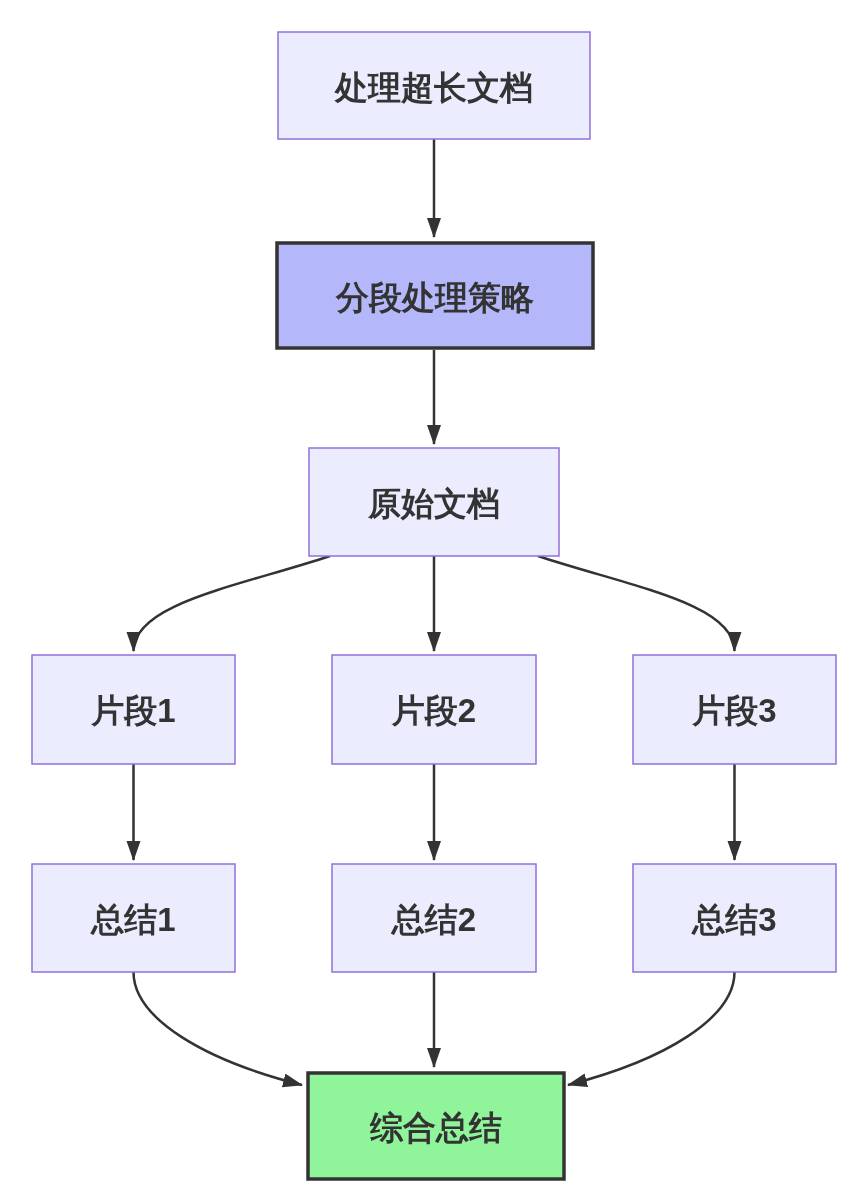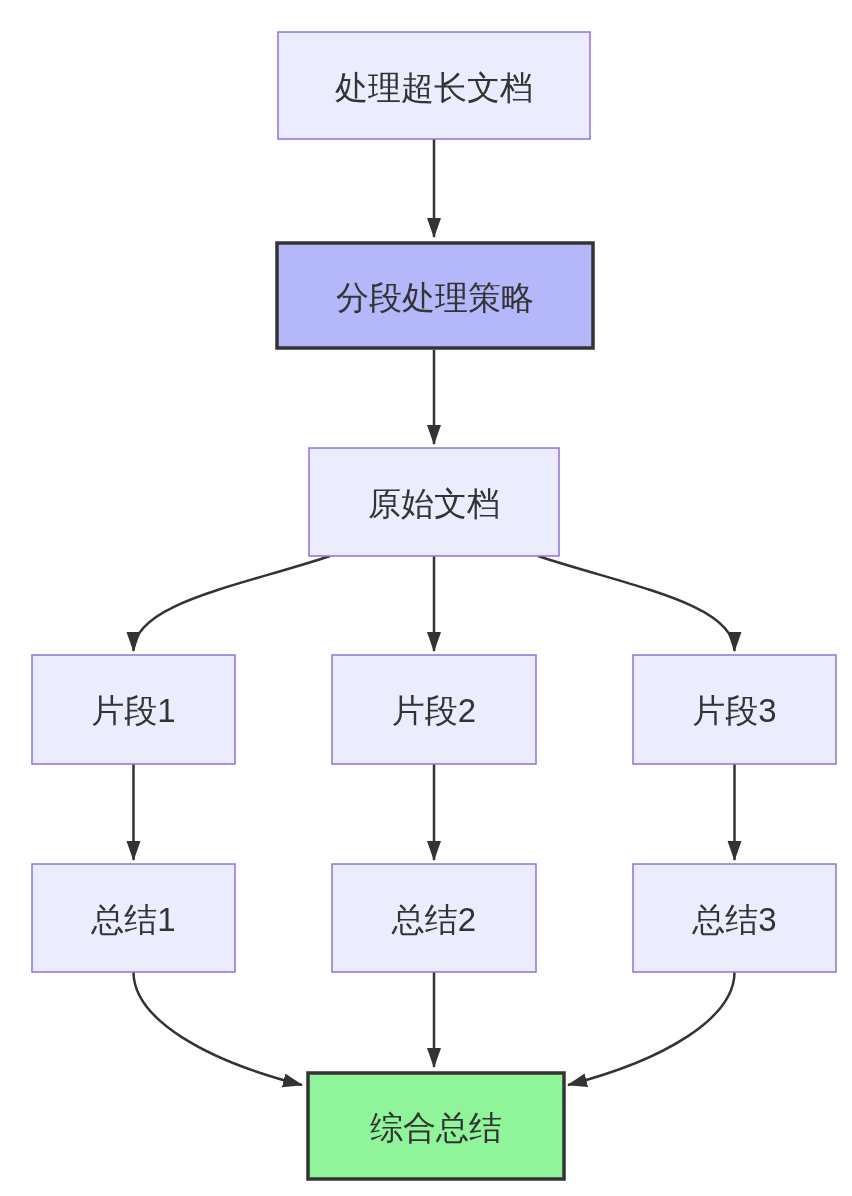--- a/index.html
+++ b/index.html
@@ -6,20 +6,21 @@
     margin: 0;
     padding: 0;
     background: var(--background, #ffffff);
     font-family: "Liberation Sans", "DejaVu Sans", sans-serif;
   }
   .canvas {
     width: 852px;
     height: 1196px;
     position: relative;
     background: var(--background, #ffffff);
+    font-weight: bold;
   }
   svg { display: block; }
   .edge {
     stroke: var(--edge, #333333);
     stroke-width: 2.5;
     fill: none;
   }
   .arrowhead { fill: var(--edge, #333333); }
   .node-rect {
     fill: var(--node-fill, #ECECFF);

